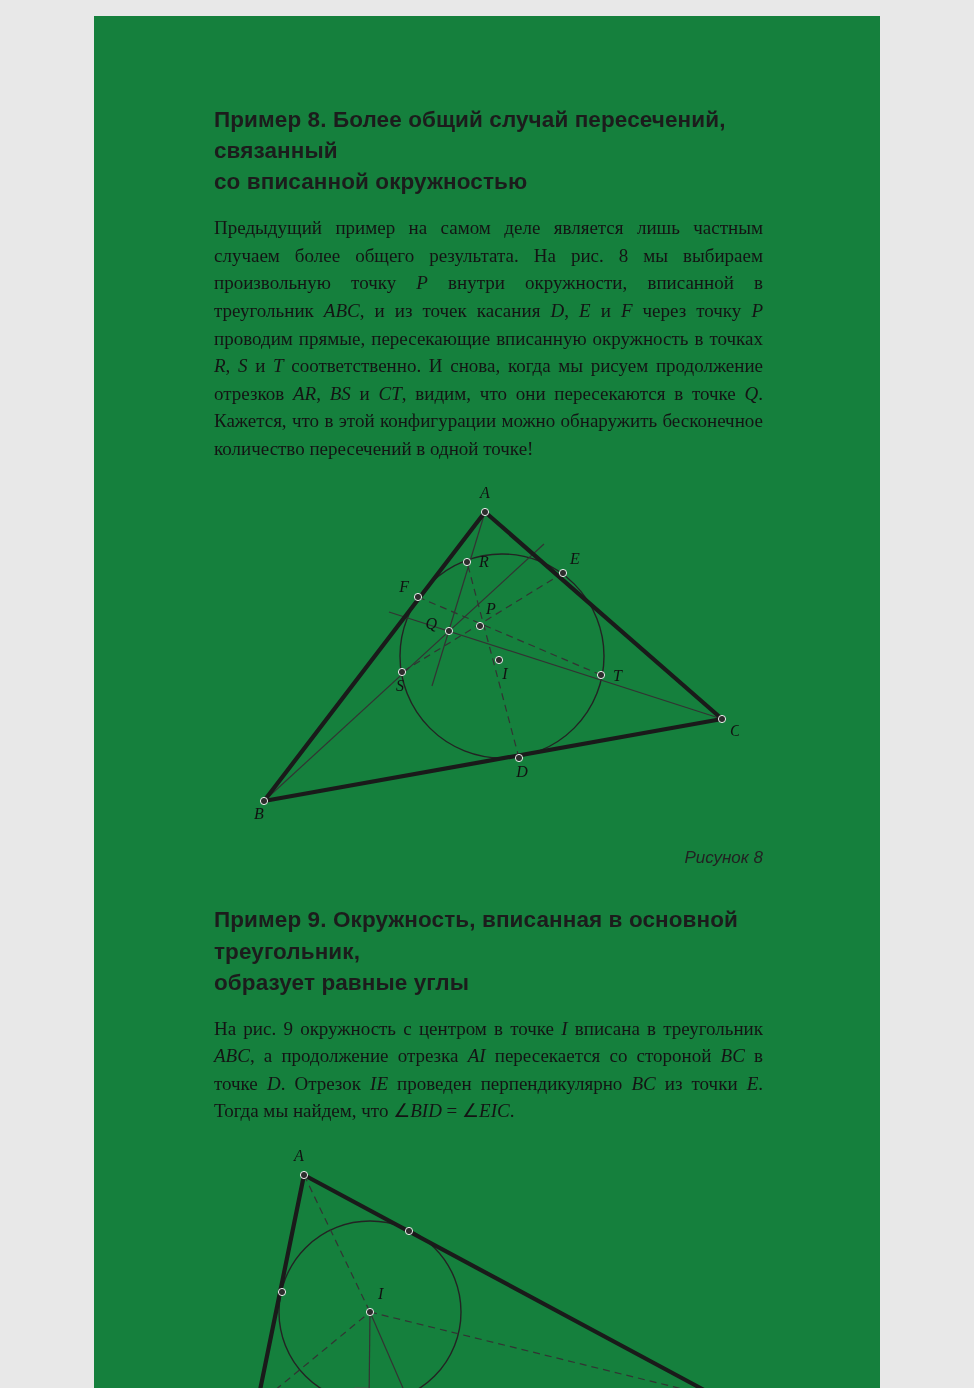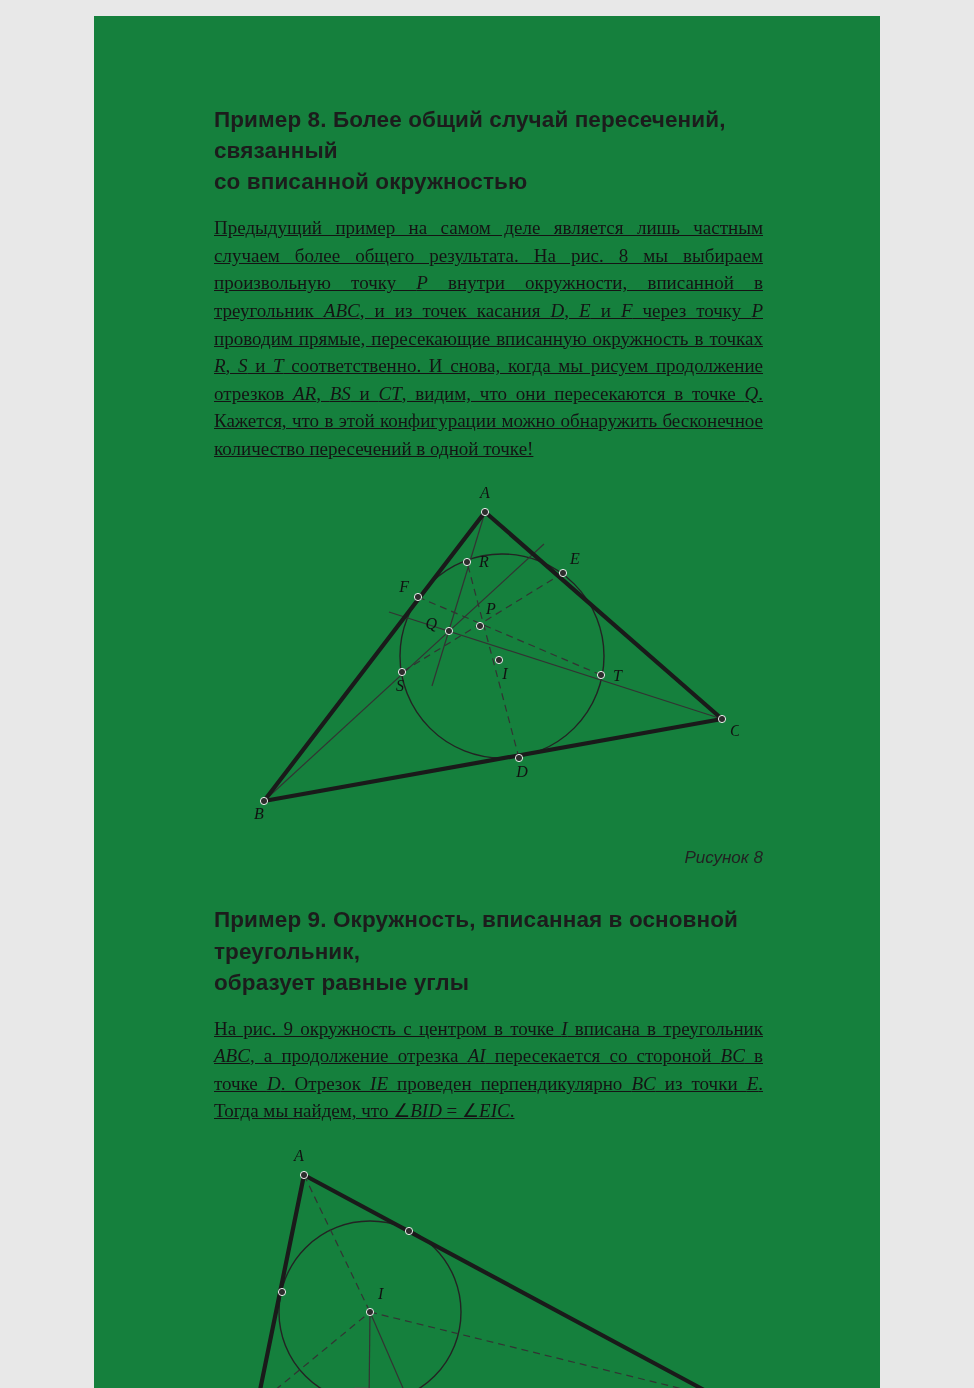--- a/index.html
+++ b/index.html
@@ -7,21 +7,21 @@
     width:786px;height:1388px;background:#15803d;margin:16px auto;
     padding:88px 117px 0 120px;box-sizing:border-box;overflow:hidden;
     position:relative;
   }
   h2.heading{
     font:700 22.5px/1.38 "Liberation Sans",sans-serif;
     color:#1c1c1c;margin:0 0 17px 0;letter-spacing:0.1px;
   }
   p.body{
     font:19px/27.6px "Liberation Serif",serif;
-    color:#141414;text-align:justify;margin:0;text-decoration:underline;
+    color:#141414;text-align:justify;margin:0;
   }
   p.body i{font-style:italic;}
   section.example + section.example{margin-top:36px;}
   figure.fig{margin:22px 0 0 0;text-align:center;}
   .caption{
     font:italic 17px "Liberation Sans",sans-serif;
     color:#222;margin-top:12px;text-align:right;
   }
   svg.geo{display:inline-block;}
   .geo .thick{stroke:#1a1a1a;stroke-width:4.2;stroke-linecap:round;}

